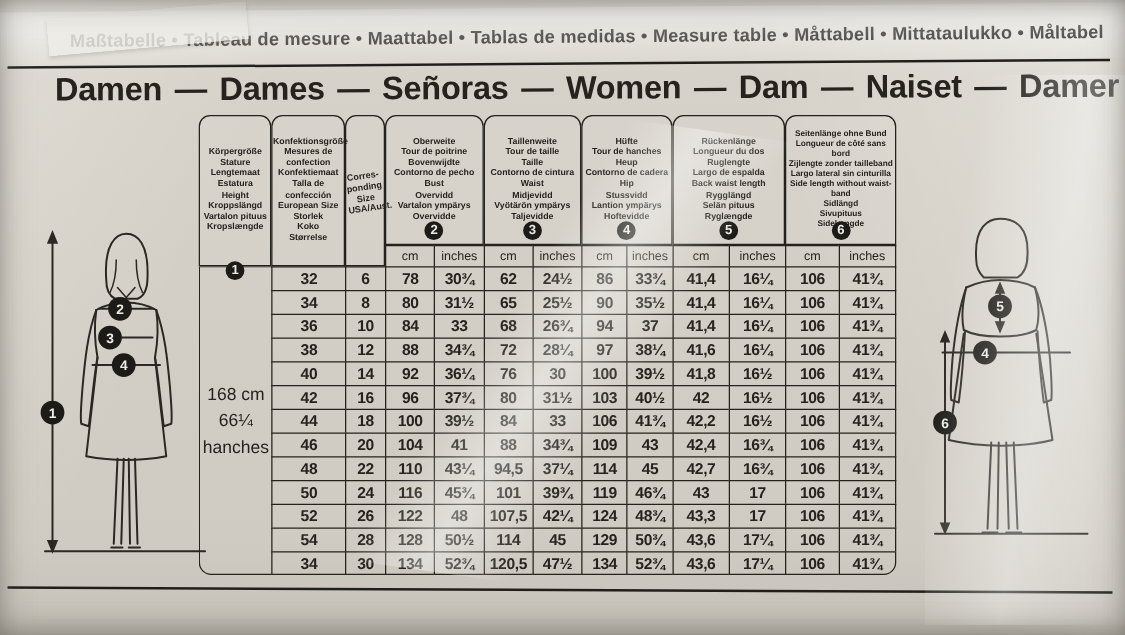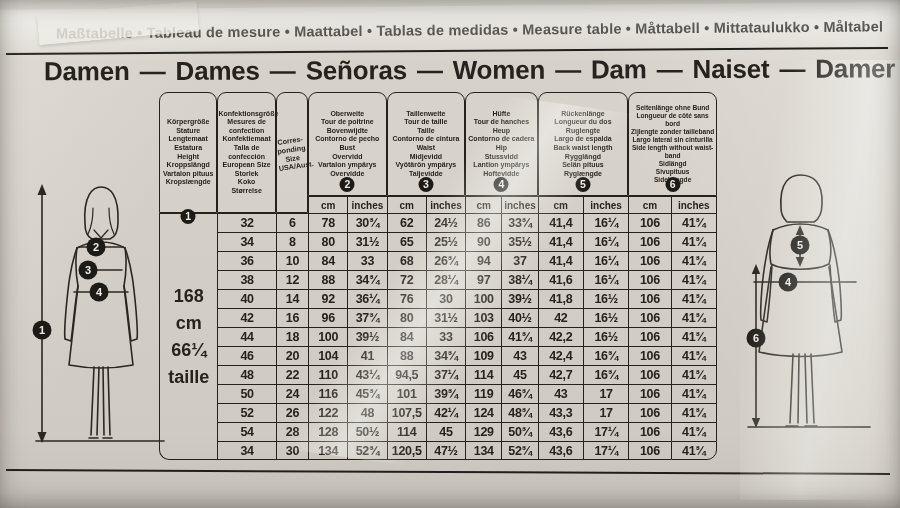--- a/index.html
+++ b/index.html
@@ -40,29 +40,29 @@
   th.hd{border:1.8px solid #24221d;border-radius:9px 9px 0 0;height:104px;vertical-align:top;
     position:relative;padding:4px 1px 14px 1px;background:rgba(255,255,255,.06);}
   th.hd .langs{font-size:7px;font-weight:bold;line-height:1.22;}
   th.hd.side .langs{font-size:6.6px;}
   th.hd.usa .langs{font-size:7.2px;transform:rotate(-8deg);margin-top:4px;}
   .circ{display:inline-block;width:15px;height:15px;border-radius:50%;background:#1d1b17;color:#eceae3;
     font-size:10.5px;font-weight:bold;line-height:15px;text-align:center;}
   th.hd .circ{position:absolute;left:50%;transform:translateX(-50%);bottom:3px;}
   th.hd.stature .circ{bottom:-12px;z-index:3;}
   td.unit{border-left:1.5px solid #24221d;border-top:1.5px solid #24221d;height:17px;
-    font-size:10px;font-weight:bold;}
+    font-size:10px;font-weight:normal;}
   td.unit.lastcol{border-right:1.8px solid #24221d;}
   td.cell{border-left:1.5px solid #24221d;border-top:1.5px solid #24221d;height:19px;
     font-size:12.5px;font-weight:600;letter-spacing:-.3px;}
   td.cell.lastcol{border-right:1.8px solid #24221d;}
   tr.lastrow td{border-bottom:1.8px solid #24221d;}
   tr.lastrow td.cell.lastcol{border-bottom-right-radius:10px;}
   td.stature-cell{border-left:1.8px solid #24221d;border-top:1.5px solid #24221d;border-bottom:1.8px solid #24221d;
-    border-bottom-left-radius:10px;font-size:18px;font-weight:bold;line-height:1.5;}
+    border-bottom-left-radius:10px;font-size:14px;font-weight:normal;line-height:1.5;}
 
   
   .fig{position:absolute;}
   .fig svg{display:block;}
   .fig path,.fig line,.fig polyline{fill:none;stroke:#2b2823;stroke-width:1.6;stroke-linecap:round;stroke-linejoin:round;}
   .fig .thin{stroke-width:1.2;}
   .fig polygon{fill:#2b2823;stroke:none;}
   .fig circle.mk{fill:#1d1b17;stroke:none;}
   .fig text{fill:#eceae3;font-family:"Liberation Sans",sans-serif;font-size:11px;font-weight:bold;text-anchor:middle;}
 </style>
@@ -288,21 +288,21 @@
             <td class="unit">cm</td>
             <td class="unit">inches</td>
             <td class="unit">cm</td>
             <td class="unit lastcol">inches</td>
           </tr>
         </thead>
         <tbody>
           <tr>
             <td class="stature-cell" rowspan="13">
               <div>168 cm</div>
-              <div>66¼ taille</div>
+              <div>66¼ hanches</div>
             </td>
             <td class="cell">32</td>
             <td class="cell">6</td>
             <td class="cell">78</td>
             <td class="cell">30¾</td>
             <td class="cell">62</td>
             <td class="cell">24½</td>
             <td class="cell">86</td>
             <td class="cell">33¾</td>
             <td class="cell">41,4</td>

